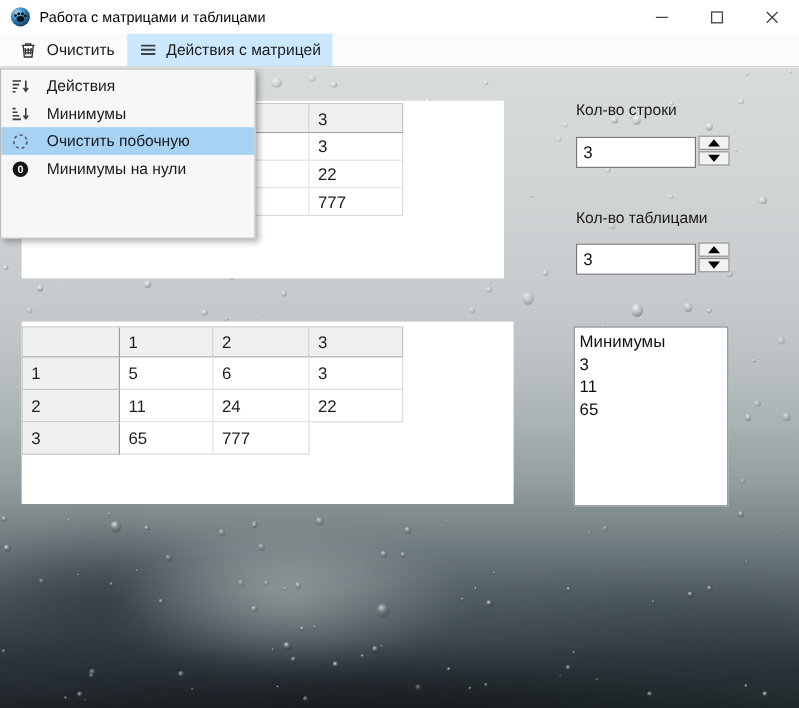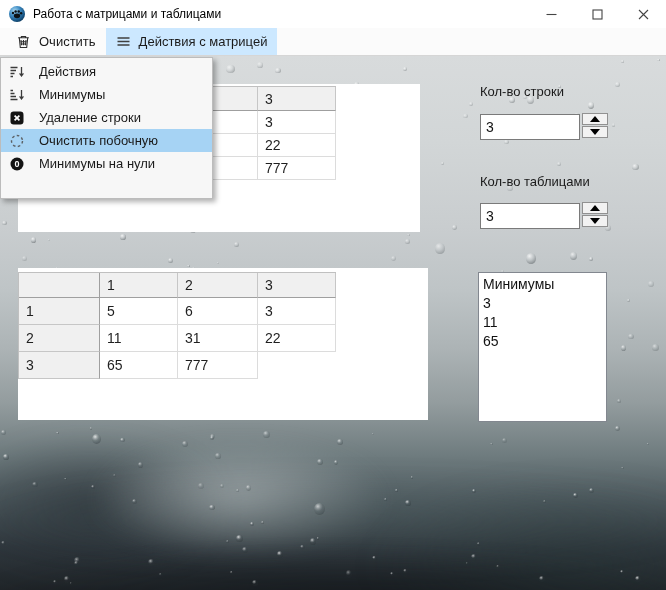--- a/index.html
+++ b/index.html
@@ -383,21 +383,21 @@
         <div class="cell ccell"></div>
         <div class="cell hcell">1</div>
         <div class="cell hcell">2</div>
         <div class="cell hcell">3</div>
         <div class="cell rcell">1</div>
         <div class="cell">5</div>
         <div class="cell">6</div>
         <div class="cell">3</div>
         <div class="cell rcell">2</div>
         <div class="cell">11</div>
-        <div class="cell">31</div>
+        <div class="cell">24</div>
         <div class="cell">22</div>
         <div class="cell rcell">3</div>
         <div class="cell">65</div>
         <div class="cell">777</div>
       </div>
     </div>
 
     <span class="side-label" style="left:480px; top:28px;">Кол-во строки</span>
     <input class="spin-input" style="left: 480px; top: 58px;" value="3">
     <div class="spin-btns" style="left:582px; top:57px;">
@@ -437,27 +437,20 @@
         <span>Действия</span>
       </div>
       <div class="menu-item">
         <svg width="16" height="16" viewBox="0 0 16 16" fill="none" stroke="#3a3a3a" stroke-width="1.3">
           <path d="M1.5 3.5h2.5M1.5 6.5h4M1.5 9.5h5.5M1.5 12.5h7"></path>
           <path d="M12.5 3v8"></path>
             <path d="M10.6 9.3l1.9 2.6 1.9-2.6"></path>
         </svg>
         <span>Минимумы</span>
       </div>
-      <div class="menu-item">
-        <svg width="16" height="16" viewBox="0 0 16 16">
-          <rect x="1.5" y="1.5" width="13" height="13" rx="3.2" fill="#141414"></rect>
-          <path d="M5.6 5.6l4.8 4.8M10.4 5.6l-4.8 4.8" stroke="#fff" stroke-width="1.7"></path>
-        </svg>
-        <span>Удаление строки</span>
-      </div>
       <div class="menu-item selected">
         <svg width="16" height="16" viewBox="0 0 16 16" fill="none">
           <circle cx="8" cy="8" r="5.5" stroke="#5c6166" stroke-width="1.4" stroke-dasharray="2.6 2.4"></circle>
         </svg>
         <span>Очистить побочную</span>
       </div>
       <div class="menu-item">
         <svg width="16" height="16" viewBox="0 0 16 16">
           <circle cx="8" cy="8" r="6.5" fill="#141414"></circle>
           <text x="8" y="11.2" font-size="9" font-weight="bold" fill="#fff" text-anchor="middle" font-family="Liberation Sans, sans-serif">0</text>

